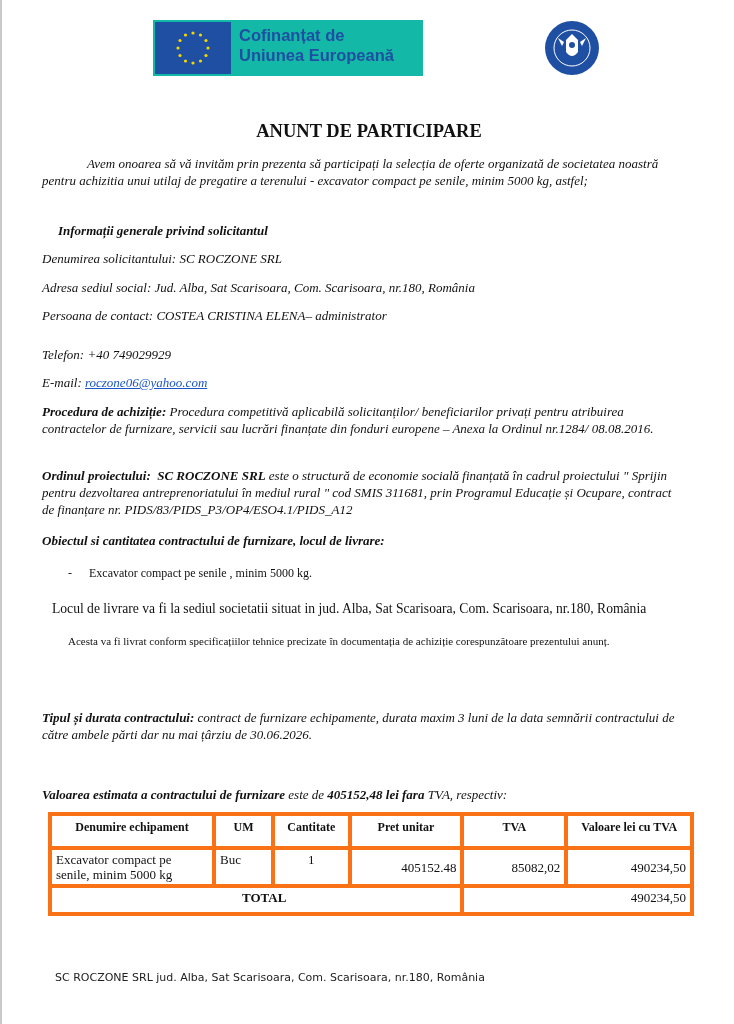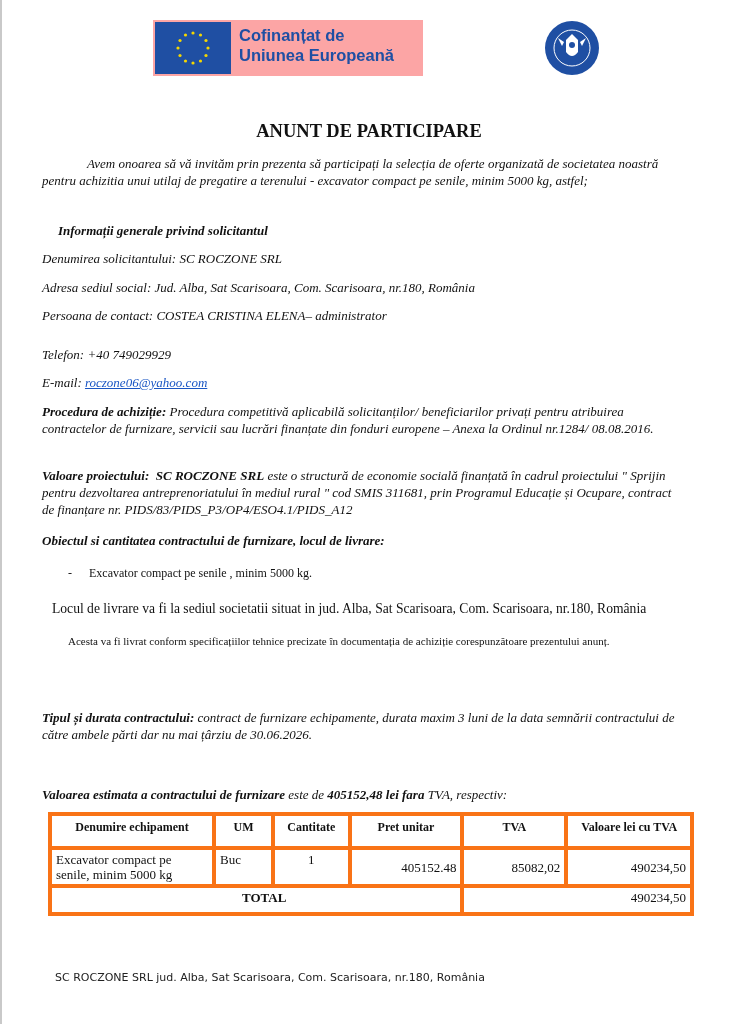--- a/index.html
+++ b/index.html
@@ -7,21 +7,21 @@
     width: 734px; height: 1024px; overflow: hidden;
     background: #ffffff;
     font-family: "Liberation Serif", serif;
     color: #111;
     position: relative;
     border-left: 2px solid #c9c9c9;
     box-sizing: border-box;
   }
   .abs { position: absolute; }
   
-  .eu-logo { left: 151px; top: 20px; width: 270px; height: 56px; background: #fca5a5; }
+  .eu-logo { left: 151px; top: 20px; width: 270px; height: 56px; background: #14b8a6; }
   .eu-flag { position: absolute; left: 2px; top: 2px; width: 76px; height: 52px; background: #1f4fa3; }
   .eu-text { position: absolute; left: 86px; top: 5px; font-family: "Liberation Sans", sans-serif; font-weight: bold; color: #1f4fa3; font-size: 16.5px; line-height: 20px; }
   .gov-logo { left: 542px; top: 20px; width: 56px; height: 56px; }
 
   .title { left: 0; width: 734px; top: 121px; text-align: center; font-weight: bold; font-size: 18.5px; }
 
   .p { left: 40px; width: 640px; font-size: 13px; line-height: 17px; font-style: italic; }
   .indent { text-indent: 45px; }
   .b { font-weight: bold; }
   a.email { color: #1a56c4; text-decoration: underline; }
@@ -86,21 +86,21 @@
 <div class="abs p" style="top:346px;">Telefon: +40 749029929</div>
 <div class="abs p" style="top:374px;">
   <span>E-mail: </span><a class="email">roczone06@yahoo.com</a>
 </div>
 
 <div class="abs p" style="top:403px;">
   <span class="b">Procedura de achiziție:</span><span> Procedura competitivă aplicabilă solicitanților/ beneficiarilor privați pentru atribuirea contractelor de furnizare, servicii sau lucrări finanțate din fonduri europene – Anexa la Ordinul nr.1284/ 08.08.2016.</span>
 </div>
 
 <div class="abs p" style="top:467px;">
-  <span class="b">Valoare proiectului:</span><span class="b" style="white-space:pre;">  SC ROCZONE SRL</span><span> este o structură de economie socială finanțată în cadrul proiectului " Sprijin pentru dezvoltarea antreprenoriatului în mediul rural " cod SMIS 311681, prin Programul Educație și Ocupare, contract de finanțare nr. PIDS/83/PIDS_P3/OP4/ESO4.1/PIDS_A12</span>
+  <span class="b">Ordinul proiectului:</span><span class="b" style="white-space:pre;">  SC ROCZONE SRL</span><span> este o structură de economie socială finanțată în cadrul proiectului " Sprijin pentru dezvoltarea antreprenoriatului în mediul rural " cod SMIS 311681, prin Programul Educație și Ocupare, contract de finanțare nr. PIDS/83/PIDS_P3/OP4/ESO4.1/PIDS_A12</span>
 </div>
 
 <div class="abs p b" style="top:532px;">Obiectul si cantitatea contractului de furnizare, locul de livrare:</div>
 <div class="abs" style="left:66px; top:566px; font-size:12px;">
   <span>-</span>
   <span style="margin-left:14px;">Excavator compact pe senile , minim 5000 kg.</span>
 </div>
 <div class="abs" style="left:28px; width:650px; top:601px; font-size:13.6px; line-height:16px; text-indent:22px;">Locul de livrare va fi la sediul societatii situat in jud. Alba, Sat Scarisoara, Com. Scarisoara, nr.180, România</div>
 <div class="abs" style="left:52px; width:560px; top:633px; font-size:11px; line-height:16px; text-indent:14px;">Acesta va fi livrat conform specificațiilor tehnice precizate în documentația de achiziție corespunzătoare prezentului anunț.</div>
 

